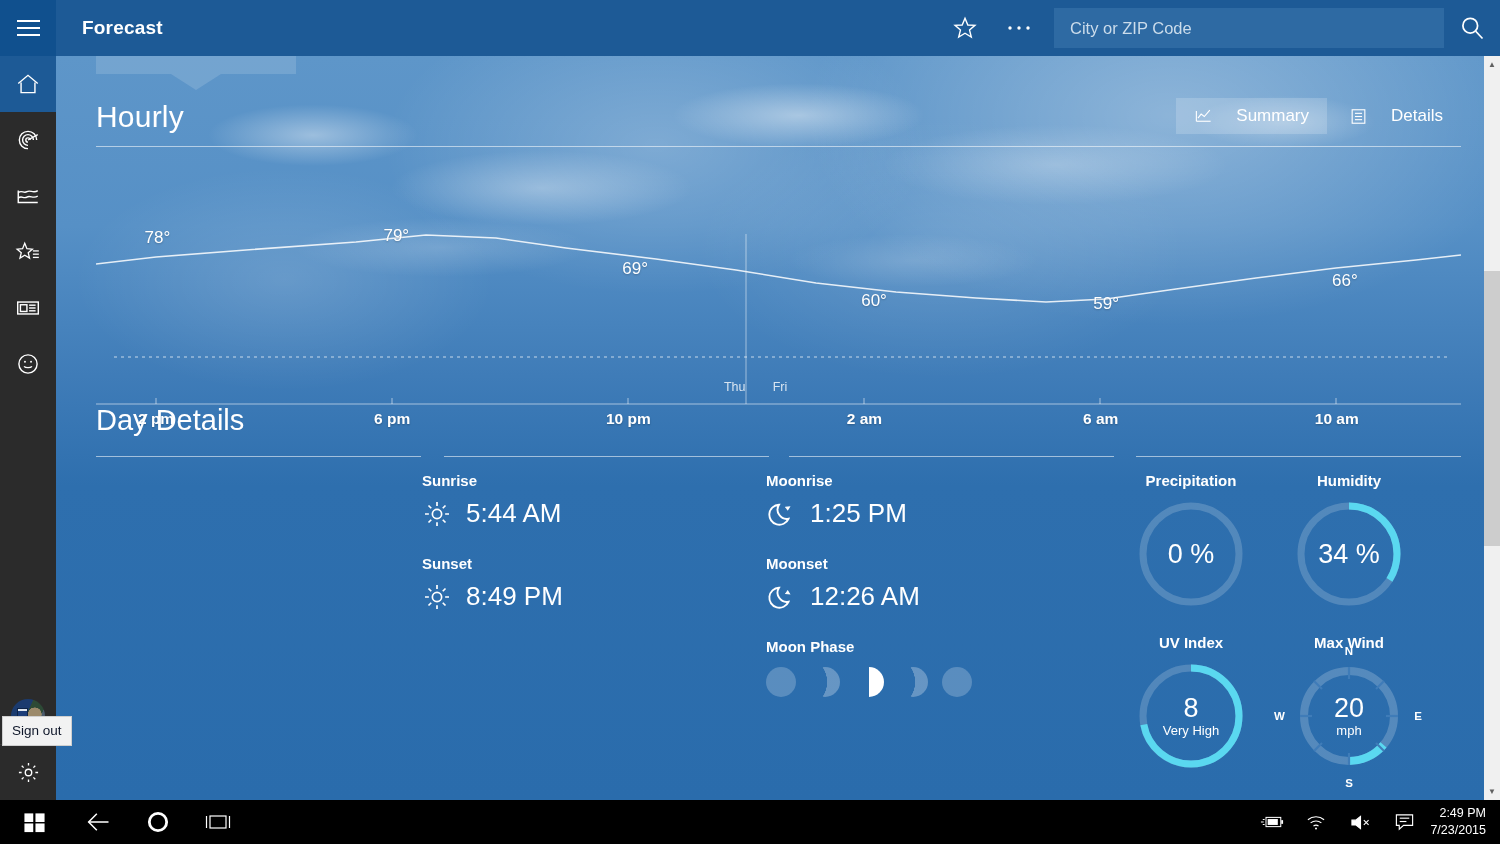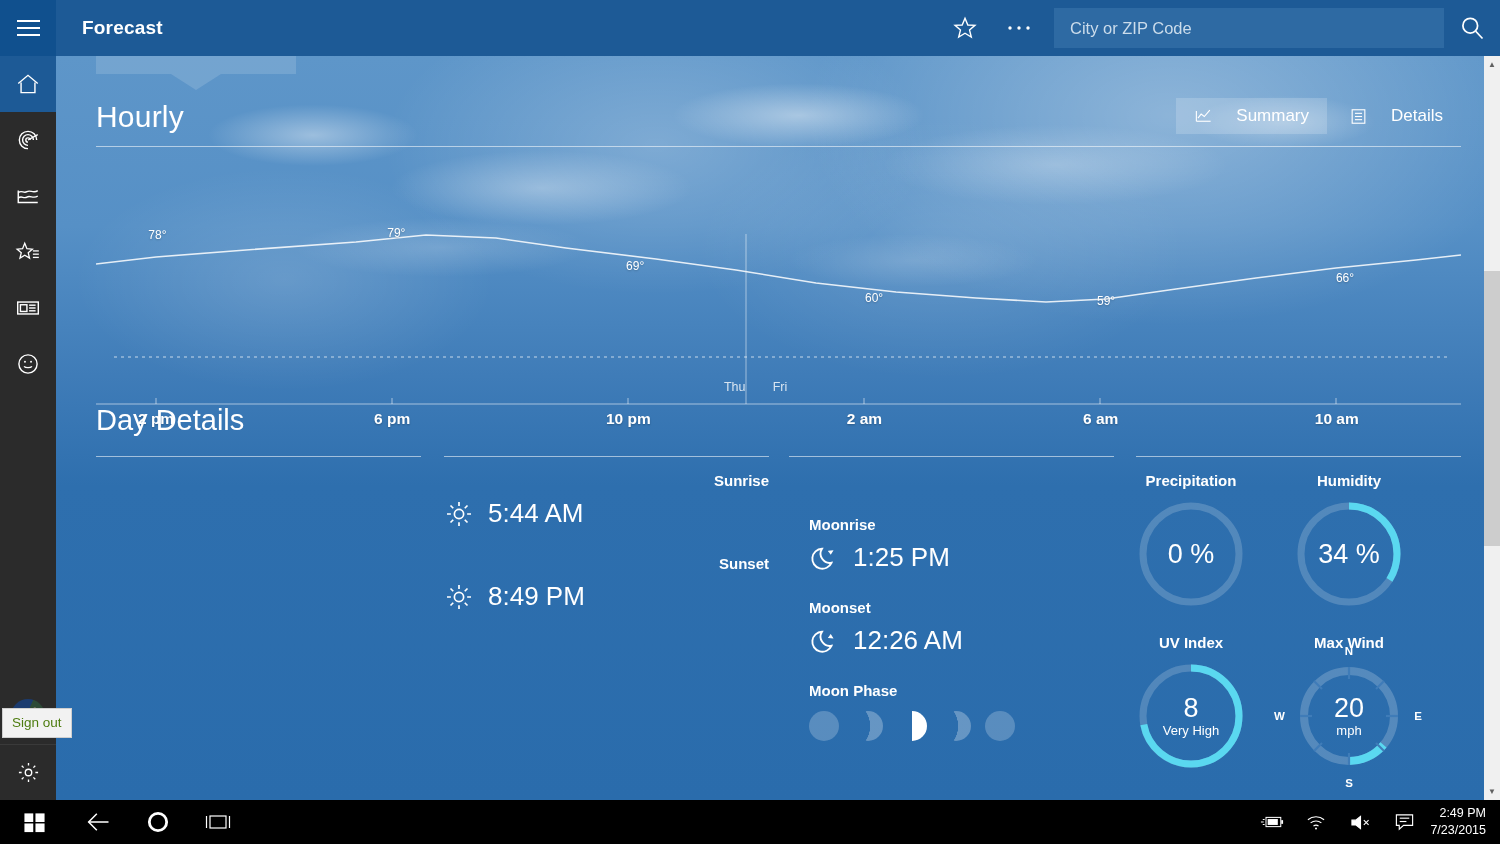--- a/index.html
+++ b/index.html
@@ -68,22 +68,22 @@
     position: relative; overflow: hidden;
   }
   .avatar-img::after {
     content: ""; position: absolute; left: 6px; top: 9px; width: 11px; height: 16px;
     background:
       linear-gradient(#dfe6ef 0 100%) no-repeat 0 0/100% 3px,
       #1c3d78;
     box-shadow: inset 0 0 0 1px #0d2347;
   }
   .signout-tip {
-    position: absolute; left: 3px; bottom: 107px;
-    background: #f2f2f2; color: #4d7c0f; font-size: 13.5px;
+    position: absolute; left: 3px; bottom: 99px;
+    background: #f2f2f2; color: #0f172a; font-size: 13.5px;
     padding: 6px 9px 7px; white-space: nowrap; z-index: 60;
     box-shadow: 0 0 0 1px #cfcfcf;
   }
   .gear-row {
     width: 56px; height: 56px; display: flex; align-items: center; justify-content: center;
     color: #fff; cursor: pointer; border-top: 1px solid #3a3a3a;
   }
 
   
   .content {
@@ -127,21 +127,21 @@
   .seg {
     display: flex; align-items: center; gap: 23px; padding: 8px 18px;
     color: #fff; font-size: 17px; cursor: pointer;
   }
   .seg.active { background: rgba(255,255,255,.18); }
 
   
   .chart { position: absolute; left: 40px; top: 96px; width: 1365px; height: 265px; }
   .chart svg { position: absolute; inset: 0; width: 100%; height: 100%; }
   .temp-label {
-    position: absolute; color: #fff; font-size: 12px; transform: translateX(-50%);
+    position: absolute; color: #fff; font-size: 17px; transform: translateX(-50%);
     text-shadow: 0 1px 2px rgba(0,0,0,.22);
     text-align: center;
   }
   .axis-label {
     position: absolute; color: #fff; font-size: 15.5px; font-weight: bold;
     transform: translateX(-50%); text-shadow: 0 1px 2px rgba(0,0,0,.25);
   }
   .day-label {
     position: absolute; color: rgba(255,255,255,.8); font-size: 12.5px;
   }
@@ -401,40 +401,40 @@
     </div>
 
     <div class="dd-title" style="left:40px; top:348px;text-align:right;">Day Details</div>
 
     <div class="rule" style="left:40px;   top:400px; width:325px;"></div>
     <div class="rule" style="left:388px;  top:400px; width:325px;"></div>
     <div class="rule" style="left:733px;  top:400px; width:325px;"></div>
     <div class="rule" style="left:1080px; top:400px; width:325px;"></div>
 
 
-    <div class="col" style="left:388px; top:416px; width:325px;text-align:right;">
+    <div class="col" style="left:366px; top:416px; width:325px;">
       <h4>Sunrise</h4>
       <div class="astro-row" style="margin-bottom:26px;">
         <svg width="30" height="30" viewBox="0 0 24 24" fill="none" stroke="#fff" stroke-width="1.35">
           <circle cx="12" cy="12" r="3.7"></circle>
           <path d="M12 2.4v3.1M12 18.5v3.1M21.6 12h-3.1M5.5 12H2.4M18.8 5.2l-2.2 2.2M7.4 16.6l-2.2 2.2M18.8 18.8l-2.2-2.2M7.4 7.4 5.2 5.2"></path>
         </svg>
         <span class="astro-time">5:44 AM</span>
       </div>
       <h4>Sunset</h4>
       <div class="astro-row">
         <svg width="30" height="30" viewBox="0 0 24 24" fill="none" stroke="#fff" stroke-width="1.35">
           <circle cx="12" cy="12" r="3.7"></circle>
           <path d="M12 2.4v3.1M12 18.5v3.1M21.6 12h-3.1M5.5 12H2.4M18.8 5.2l-2.2 2.2M7.4 16.6l-2.2 2.2M18.8 18.8l-2.2-2.2M7.4 7.4 5.2 5.2"></path>
         </svg>
         <span class="astro-time">8:49 PM</span>
       </div>
     </div>
 
-    <div class="col" style="left:753px; top:416px; width:325px;margin-top:44px;">
+    <div class="col" style="left:710px; top:416px; width:325px;">
       <h4>Moonrise</h4>
       <div class="astro-row" style="margin-bottom:26px;">
         <svg width="30" height="30" viewBox="0 0 24 24" fill="none" stroke="#fff" stroke-width="1.5">
           <path d="M18 15.8A7.4 7.4 0 0 1 10.4 4.6a8 8 0 1 0 7.6 11.2Z"></path>
           <path d="M15.4 6.6l3.3-.2-1.6 2.6" fill="#fff" stroke="#fff" stroke-width="1"></path>
         </svg>
         <span class="astro-time">1:25 PM</span>
       </div>
       <h4>Moonset</h4>
       <div class="astro-row" style="margin-bottom:26px;">

